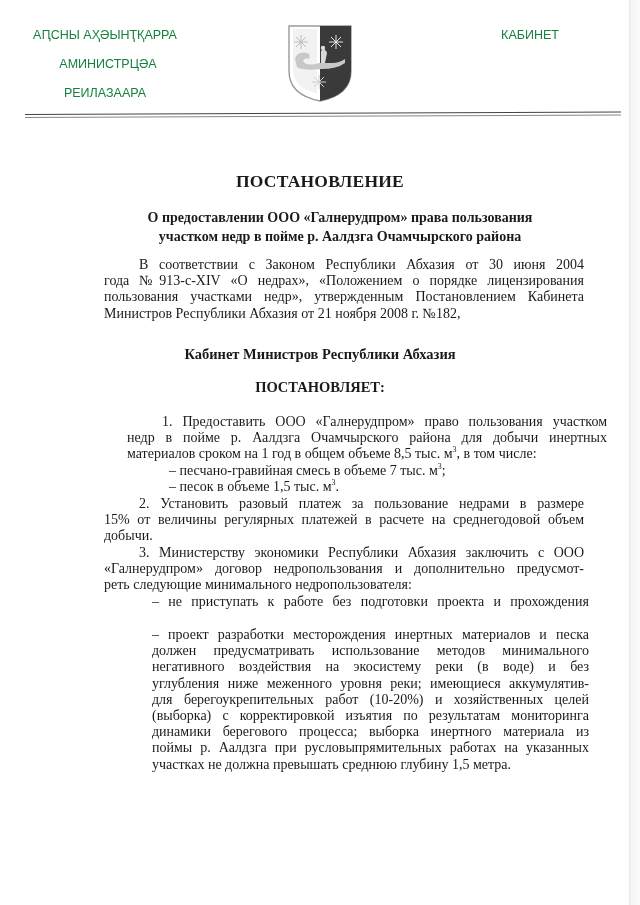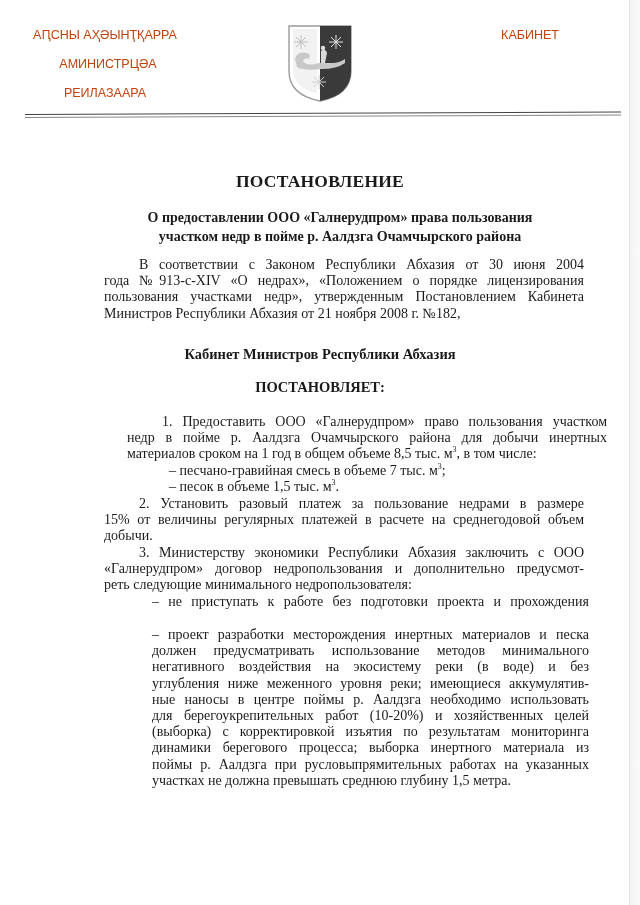--- a/index.html
+++ b/index.html
@@ -9,21 +9,21 @@
       font-family: "Liberation Serif", serif;
       color: #1a1a1a;
     }
     .edge-strip {
       position: absolute; left: 629px; top: 0; width: 11px; height: 905px;
       background: linear-gradient(to right, #e4e4e4 0, #f4f4f4 2px, #fbfbfb 100%);
     }
     .hdr-col {
       position: absolute; top: 26px;
       font-family: "Liberation Sans", sans-serif;
-      font-size: 12.5px; color: #c2410c;
+      font-size: 12.5px; color: #15803d;
       text-align: center;
     }
     .hdr-col div { height: 29px; line-height: 18px; }
     .hdr-left { left: 30px; width: 150px; }
     .hdr-right { left: 440px; width: 180px; }
     .hdr-left div:nth-child(2) { padding-left: 6px; }
     .hdr-left div:nth-child(3) { padding-left: 0px; }
 
     .emblem { position: absolute; left: 287px; top: 23px; width: 66px; height: 80px; }
 
@@ -134,19 +134,18 @@
 
 <div class="sub-block" style="top:594px;">
   <span class="jl">– не приступать к работе без подготовки проекта и прохождения</span>
 </div>
 
 <div class="sub-block" style="top:627px;">
   <span class="jl">– проект разработки месторождения инертных материалов и песка</span>
   <span class="jl">должен предусматривать использование методов минимального</span>
   <span class="jl">негативного воздействия на экосистему реки (в воде) и без</span>
   <span class="jl">углубления ниже меженного уровня реки; имеющиеся аккумулятив-</span>
-  <span class="jl">ные наносы в центре поймы р. Аалдзга необходимо использовать</span>
   <span class="jl">для берегоукрепительных работ (10-20%) и хозяйственных целей</span>
   <span class="jl">(выборка) с корректировкой изъятия по результатам мониторинга</span>
   <span class="jl">динамики берегового процесса; выборка инертного материала из</span>
   <span class="jl">поймы р. Аалдзга при русловыпрямительных работах на указанных</span>
   <span class="line">участках не должна превышать среднюю глубину 1,5 метра.</span>
 </div>
 
 </body></html>

